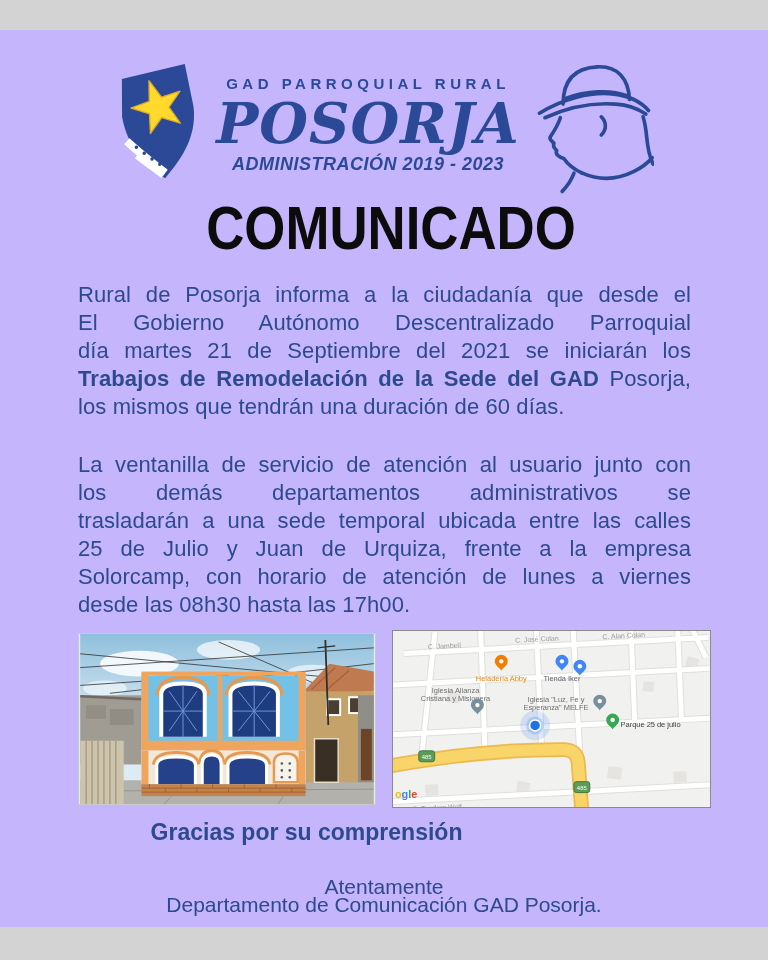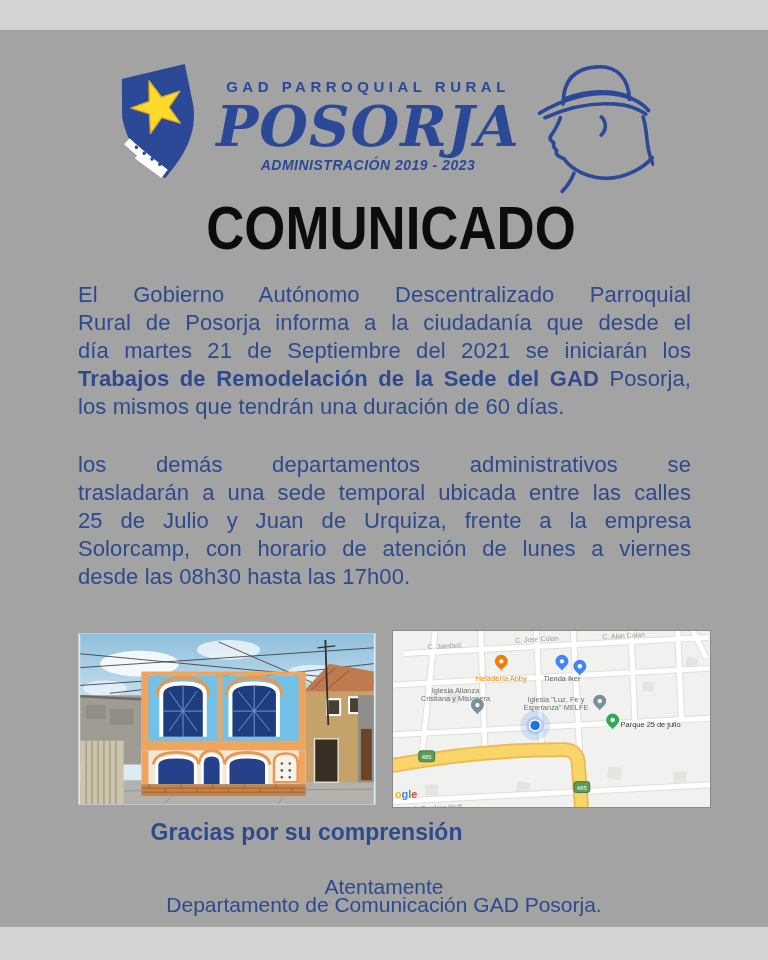--- a/index.html
+++ b/index.html
@@ -1,26 +1,26 @@
 <!DOCTYPE html>
 <html><head>
 <meta charset="utf-8">
 <style>
   * { margin:0; padding:0; box-sizing:border-box; }
   html,body { width:768px; height:960px; background:#ffffff; font-family:"Liberation Sans",sans-serif; }
-  .poster { position:relative; width:768px; height:960px; background:#a3a3a3; overflow:hidden; }
+  .poster { position:relative; width:768px; height:960px; background:#c4b5fd; overflow:hidden; }
   .bar { position:absolute; left:0; width:768px; background:#d3d3d3; }
   .bar.top { top:0; height:30px; }
   .bar.bottom { top:927px; height:33px; }
 
   .logo-row { position:absolute; top:56px; left:0; width:768px; display:flex; justify-content:center; align-items:center; gap:14px; }
   .logo-text { text-align:center; color:#2b4997; }
   .logo-super { font-size:15px; font-weight:bold; letter-spacing:4.5px; color:#2b4997; margin-bottom:2px; }
   .logo-name { font-family:"DejaVu Serif",serif; font-weight:bold; font-style:italic; font-size:56px; line-height:58px; letter-spacing:1px; color:#2b4997; }
-  .logo-sub { font-size:14px; font-weight:bold; font-style:italic; letter-spacing:0.5px; color:#2b4997; margin-top:2px;text-align:center; }
+  .logo-sub { font-size:18px; font-weight:bold; font-style:italic; letter-spacing:0.5px; color:#2b4997; margin-top:2px;text-align:center; }
 
   .title { position:absolute; top:194px; left:0; width:768px; text-align:center; color:#0c0c0c;padding-left:13px; }
   .title span { display:inline-block; font-size:60px; font-weight:900; letter-spacing:0px; transform:scale(0.88,1.02); transform-origin:center; }
 
   .para { position:absolute; left:78px; width:613px; color:#2d4a8e; font-size:22px; line-height:28px; letter-spacing:0.1px; }
   .p1 { top:281px; }
   .p2 { top:451px; }
   .pline { text-align:justify; text-align-last:justify; white-space:normal; }
   .pline.last { text-align-last:left; }
   .pline b { font-weight:bold; }
@@ -74,28 +74,29 @@
         <path d="M120,66 C126,85 122,100 131,118"></path>
         <path d="M53,128 C74,137 94,134 110,126 C118,122 125,117 130,111"></path>
         <path d="M44,128 C41,136 37,142 31,148"></path>
       </g>
     </svg>
   </div>
 
   <h1 class="title"><span>COMUNICADO</span></h1>
 
   <div class="para p1">
+    <div class="pline">Rural de Posorja informa a la ciudadanía que desde el</div>
     <div class="pline">El Gobierno Autónomo Descentralizado Parroquial</div>
-    <div class="pline">Rural de Posorja informa a la ciudadanía que desde el</div>
     <div class="pline">día martes 21 de Septiembre del 2021 se iniciarán los</div>
     <div class="pline"><b>Trabajos de Remodelación de la Sede del GAD</b><span> Posorja,</span></div>
     <div class="pline last">los mismos que tendrán una duración de 60 días.</div>
   </div>
 
   <div class="para p2">
+    <div class="pline">La ventanilla de servicio de atención al usuario junto con</div>
     <div class="pline">los demás departamentos administrativos se</div>
     <div class="pline">trasladarán a una sede temporal ubicada entre las calles</div>
     <div class="pline">25 de Julio y Juan de Urquiza, frente a la empresa</div>
     <div class="pline">Solorcamp, con horario de atención de lunes a viernes</div>
     <div class="pline last">desde las 08h30 hasta las 17h00.</div>
   </div>
 
   <div class="photo-box">
     <svg width="296" height="170" viewBox="0 0 297 172">
       <defs>

